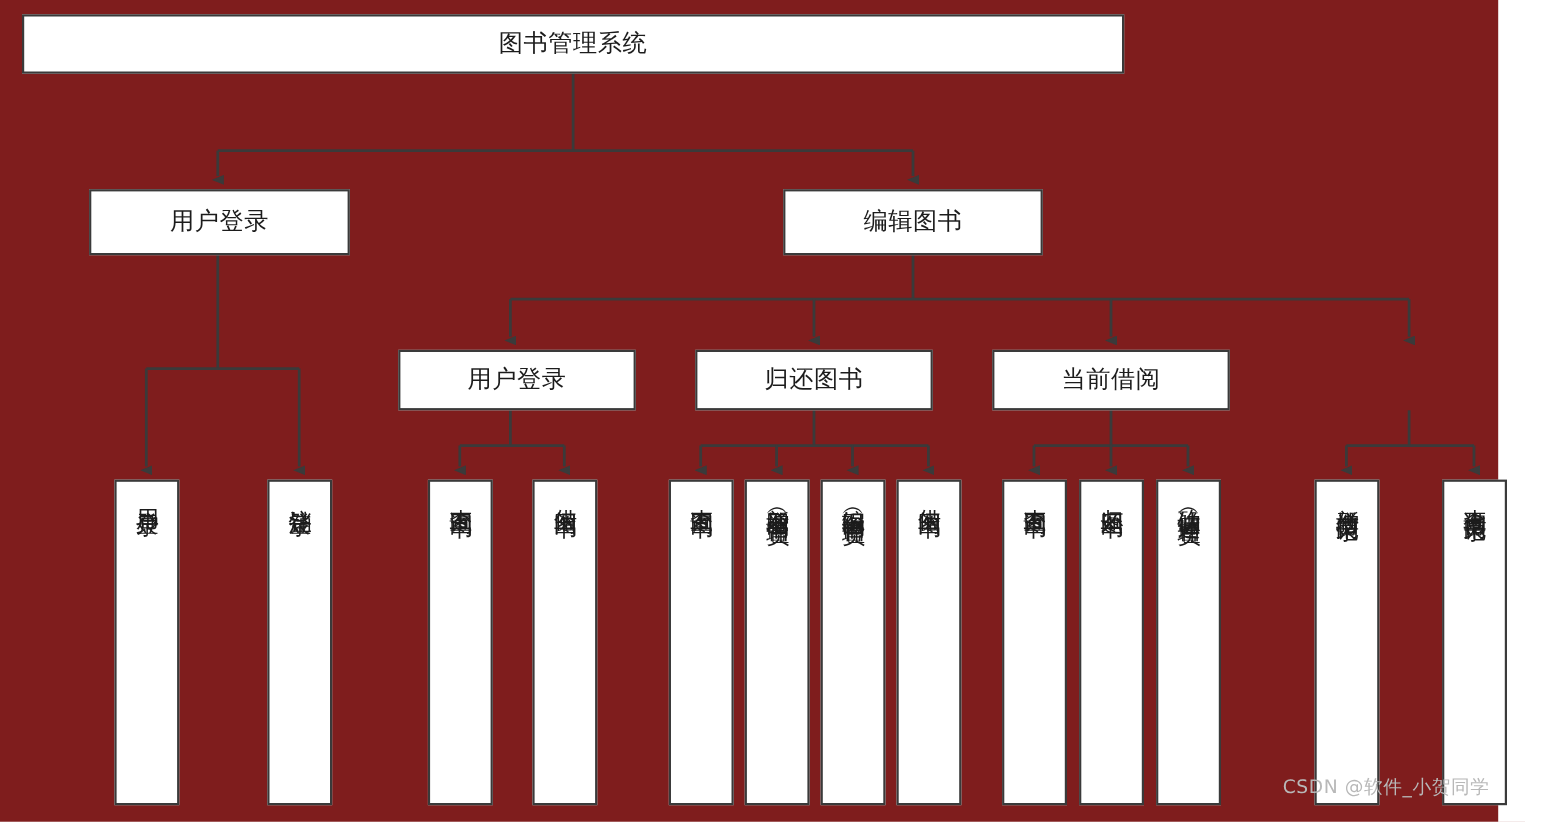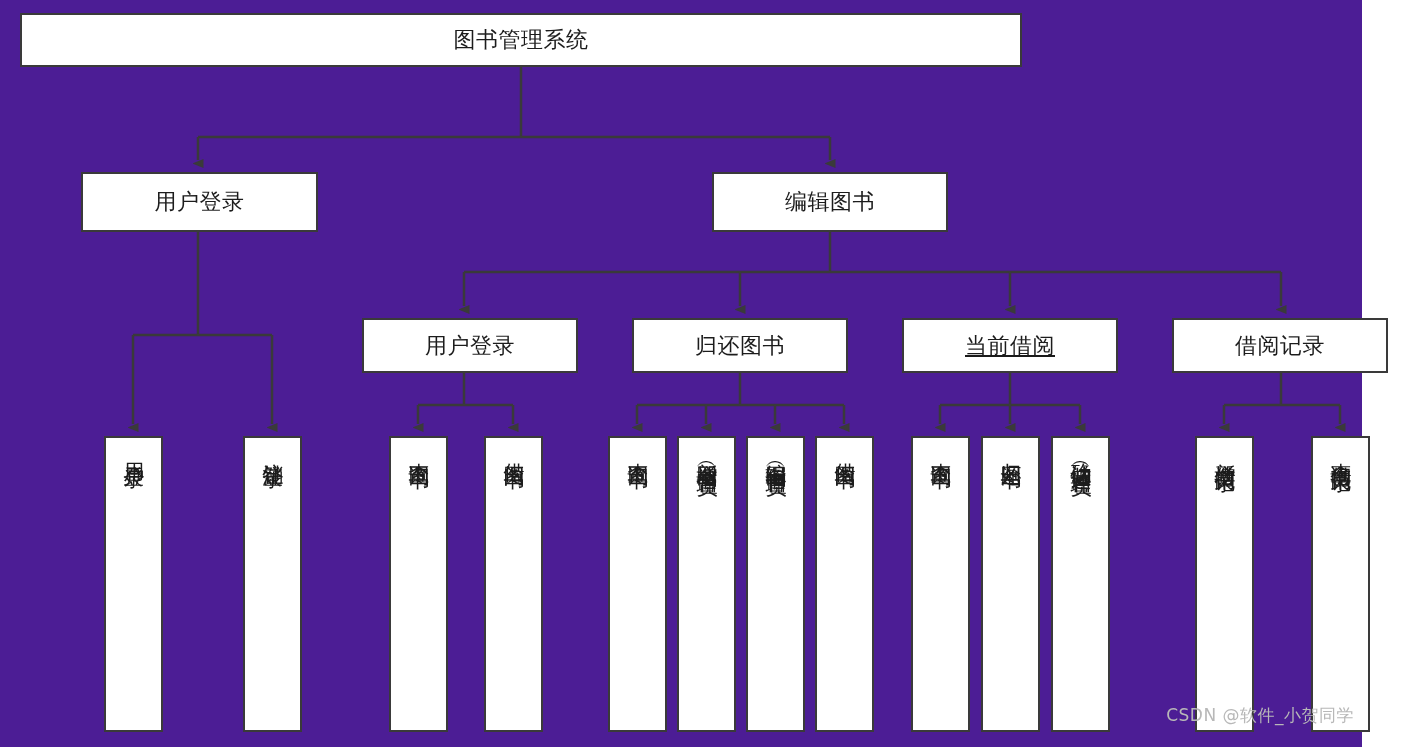--- a/index.html
+++ b/index.html
@@ -11,21 +11,21 @@
   body {
     font-family: "DejaVu Sans", "Liberation Sans", sans-serif;
     width: 1405px;
     height: 747px;
     overflow: hidden;
   }
   #diagram-root {
     position: relative;
     width: 1362px;
     height: 747px;
-    background: #4c1d95;
+    background: #7f1d1d;
   }
   svg#connector-layer {
     position: absolute;
     left: 0;
     top: 0;
     width: 1405px;
     height: 747px;
     pointer-events: none;
   }
   .node {
@@ -143,27 +143,24 @@
   </div>
 
   <div class="node level3" style="left:362px; top:318px; width:216px; height:55px;">
     <span class="node-label">用户登录</span>
   </div>
 
   <div class="node level3" style="left:632px; top:318px; width:216px; height:55px;">
     <span class="node-label">归还图书</span>
   </div>
 
-  <div class="node level3" style="left:902px; top:318px; width:216px; height:55px;text-decoration:underline;">
+  <div class="node level3" style="left:902px; top:318px; width:216px; height:55px;">
     <span class="node-label">当前借阅</span>
   </div>
 
-  <div class="node level3" style="left:1172px; top:318px; width:216px; height:55px;">
-    <span class="node-label">借阅记录</span>
-  </div>
 
   <div class="node vertical" style="left:104px; top:436px; width:59px; height:296px;">
     <span class="node-label">用户登录</span>
   </div>
 
   <div class="node vertical" style="left:243px; top:436px; width:59px; height:296px;">
     <span class="node-label">注销登录</span>
   </div>
 
   <div class="node vertical" style="left:389px; top:436px; width:59px; height:296px;">

